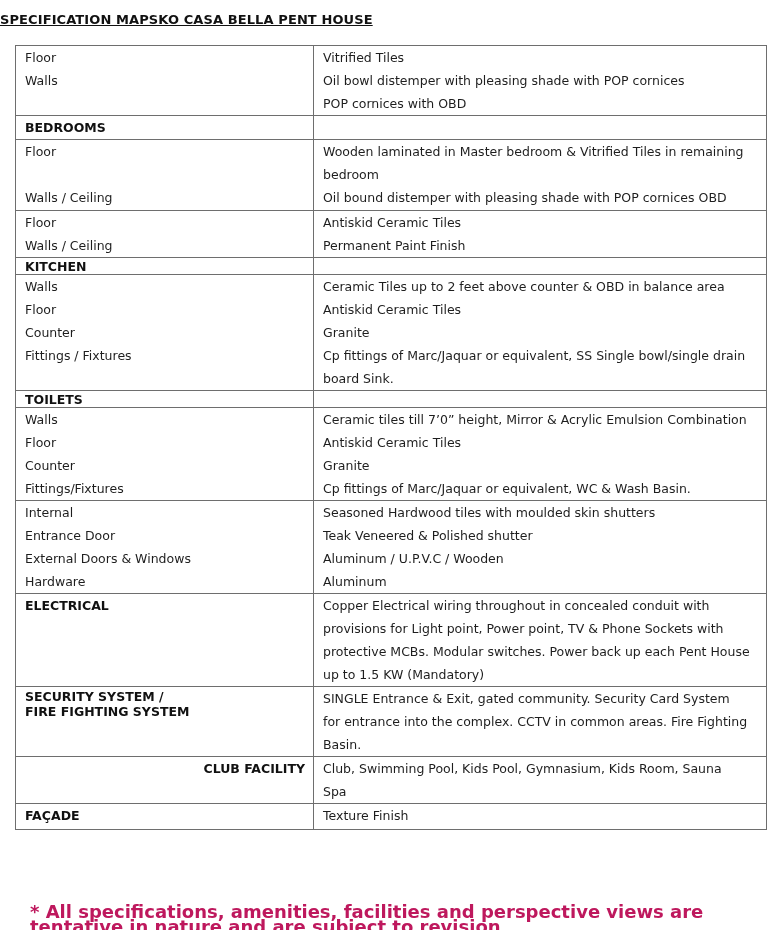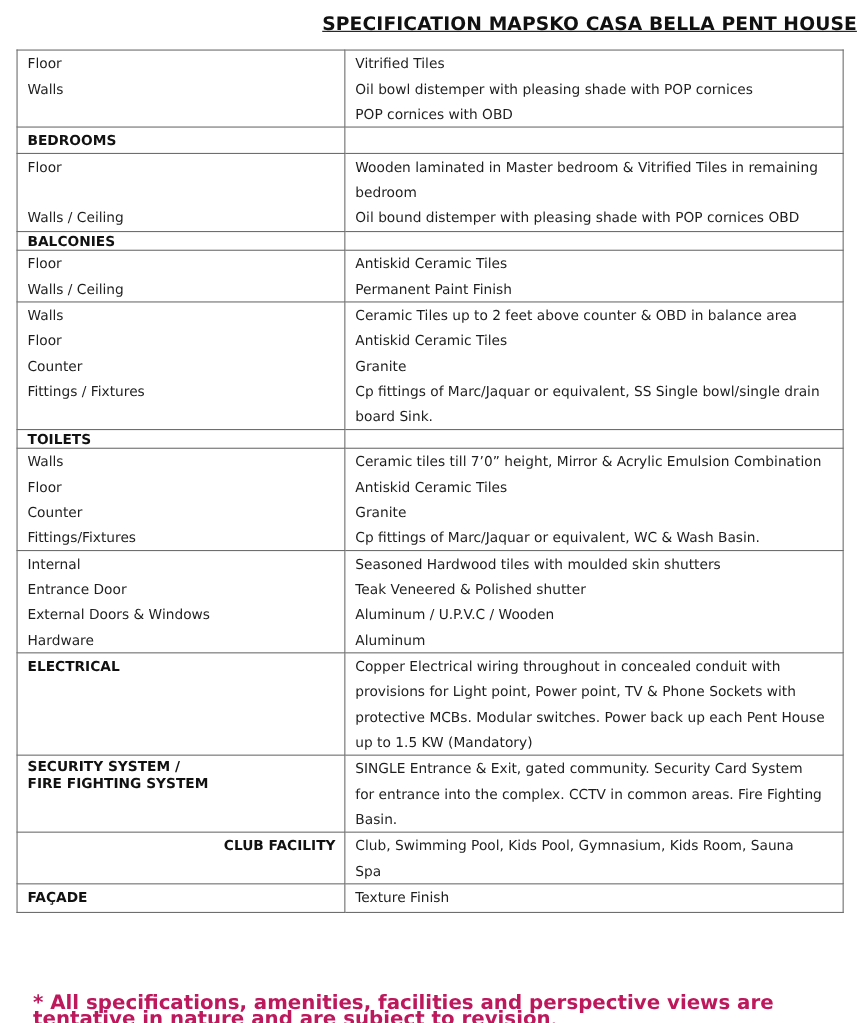--- a/index.html
+++ b/index.html
@@ -1,22 +1,22 @@
 <!DOCTYPE html>
 <html><head>
 <meta charset="utf-8">
 <style>
   html, body { margin: 0; padding: 0; background: #ffffff; }
   body {
     width: 779px; height: 930px; position: relative; overflow: hidden;
     font-family: "DejaVu Sans", sans-serif; color: #1a1a1a;
   }
   .title {
-    position: absolute; left: 0; top: 12px; width: 779px; text-align: right;
-    font-family: "DejaVu Sans", sans-serif; font-weight: bold; font-size: 17px;
+    position: absolute; left: 0; top: 12px; width: 779px; text-align: left;
+    font-family: "DejaVu Sans", sans-serif; font-weight: bold; font-size: 13px;
     text-decoration: underline; letter-spacing: 0.1px; color: #111;
   }
   .spec-table {
     position: absolute; left: 15px; top: 45px; width: 751px;
     border-collapse: collapse; table-layout: fixed;
     border: 1.5px solid #7a7a7a;
   }
   .spec-table td {
     border: 1.2px solid #6e6e6e; padding: 0; vertical-align: top;
     font-size: 12.5px; line-height: 23px; color: #1e1e1e;
@@ -77,39 +77,39 @@
           </div>
         </td>
         <td>
           <div class="cell">
             <span class="ln">Wooden laminated in Master bedroom &amp; Vitrified Tiles in  remaining</span>
             <span class="ln">bedroom</span>
             <span class="ln">Oil bound distemper with pleasing shade with POP cornices OBD</span>
           </div>
         </td>
       </tr>
-      <tr class="head" style="height: 15px;">
-        <td>
-          <div class="cell head-label">BALCONIES</div>
-        </td>
-        <td></td>
-      </tr>
       <tr style="height: 46px;">
         <td>
           <div class="cell">
             <span class="ln">Floor</span>
             <span class="ln">Walls / Ceiling</span>
           </div>
         </td>
         <td>
           <div class="cell">
             <span class="ln">Antiskid Ceramic Tiles</span>
             <span class="ln">Permanent Paint Finish</span>
           </div>
         </td>
+      </tr>
+      <tr class="head" style="height: 16px;">
+        <td>
+          <div class="cell head-label">KITCHEN</div>
+        </td>
+        <td></td>
       </tr>
       <tr style="height: 116px;">
         <td>
           <div class="cell">
             <span class="ln">Walls</span>
             <span class="ln">Floor</span>
             <span class="ln">Counter</span>
             <span class="ln">Fittings / Fixtures</span>
             <span class="ln">&nbsp;</span>
           </div>

